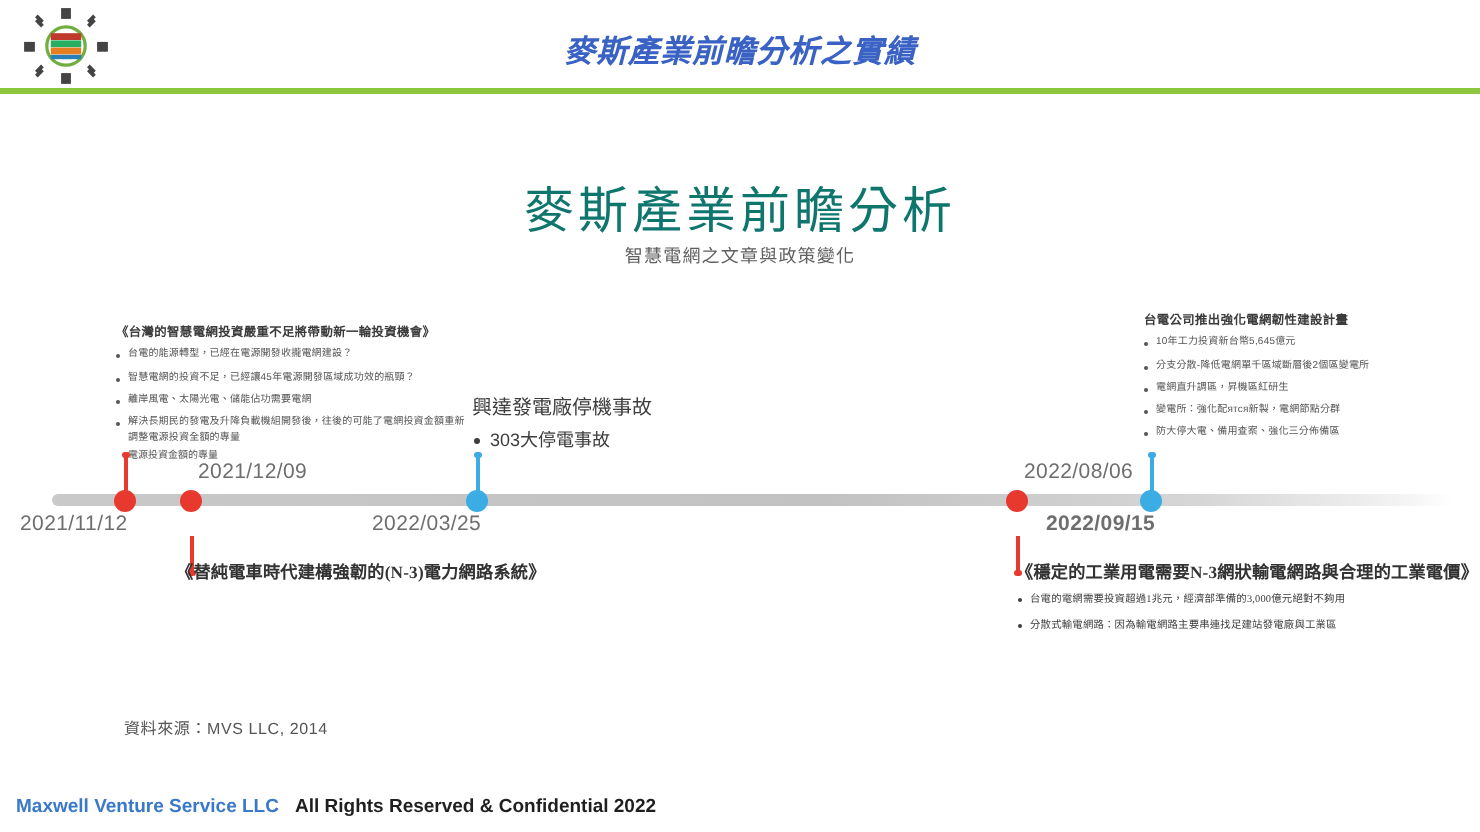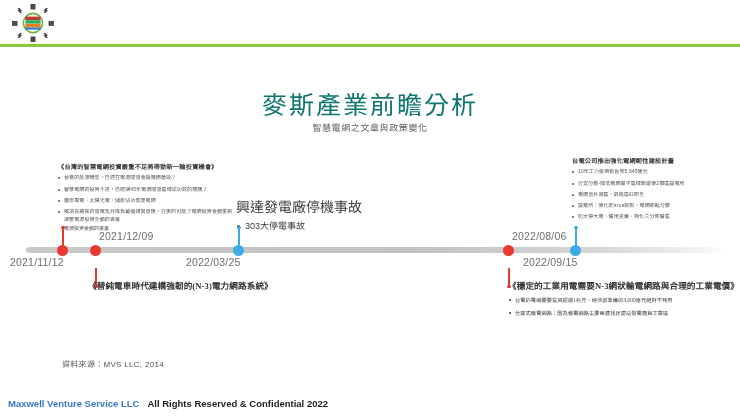--- a/index.html
+++ b/index.html
@@ -119,21 +119,21 @@
   #block-left  { left: 58px;  top: 162px; width: 175px; }
   #block-right { left: 572px; top: 156px; width: 162px; }
 
   
   #block-mid {
     position: absolute;
     left: 236px; top: 198px;
     width: 140px;
   }
   #block-mid .mid-head {
-    font-size: 14px;
+    font-size: 10px;
     color: #3d3d3d;
     line-height: 1.4;
   }
   #block-mid .mid-list {
     list-style: none;
     margin: 2px 0 0 0;
     padding: 0;
   }
   #block-mid .mid-list li {
     font-size: 9px;
@@ -281,20 +281,21 @@
         <rect x="34" y="31" width="3.4" height="1" transform="rotate(45 35.7 31.5)"></rect>
         <rect x="34" y="33" width="3.4" height="1" transform="rotate(45 35.7 33.5)"></rect>
       </g>
       <circle cx="23" cy="20" r="9.6" fill="none" stroke="#6fae3f" stroke-width="1.6"></circle>
       <rect x="15.4" y="13.6" width="15.2" height="3.4" fill="#c0392b"></rect>
       <rect x="15.4" y="17.2" width="15.2" height="3.4" fill="#27ae60"></rect>
       <rect x="15.4" y="20.8" width="15.2" height="3.4" fill="#e67e22"></rect>
       <rect x="15.4" y="24.4" width="15.2" height="2.2" fill="#2980b9"></rect>
     </svg>
   </div>
+  <div class="header-title">麥斯產業前瞻分析之實績</div>
   <div class="header-rule"></div>
 </div>
 
 <div class="slide-title">麥斯產業前瞻分析</div>
 <div class="slide-subtitle">智慧電網之文章與政策變化</div>
 
 <div class="note-block" id="block-left">
   <div class="note-head">《台灣的智慧電網投資嚴重不足將帶動新一輪投資機會》</div>
   <ul class="note-list">
     <li>台電的能源轉型，已經在電源開發收攏電網建設？</li>
@@ -346,21 +347,21 @@
     <div class="tl-event" style="color: rgb(232, 57, 47); left: 508px;">
       <div class="tl-dot"></div>
       <div class="tl-stem" style="top: 268px; height: 18px;"></div>
       <div class="tl-tip" style="top: 285px;"></div>
       <div class="tl-label" style="top: 230px; left: 4px;">2022/08/06</div>
     </div>
     <div class="tl-event" style="color: rgb(60, 172, 228); left: 575px;">
       <div class="tl-dot"></div>
       <div class="tl-stem" style="top: 228px; height: 18px;"></div>
       <div class="tl-tip" style="top: 226px;"></div>
-      <div class="tl-label" style="top: 256px; left: -52px;">2022/09/15</div>
+      <div class="tl-label" style="top: 256px; left: -52px; font-weight: bold;">2022/09/15</div>
     </div>
   </div>
 
 <div class="callout" id="callout-bl">
   <div class="callout-head">《替純電車時代建構強韌的(N-3)電力網路系統》</div>
 </div>
 
 <div class="callout" id="callout-br">
   <div class="callout-head">《穩定的工業用電需要N-3網狀輸電網路與合理的工業電價》</div>
   <ul class="callout-list">

